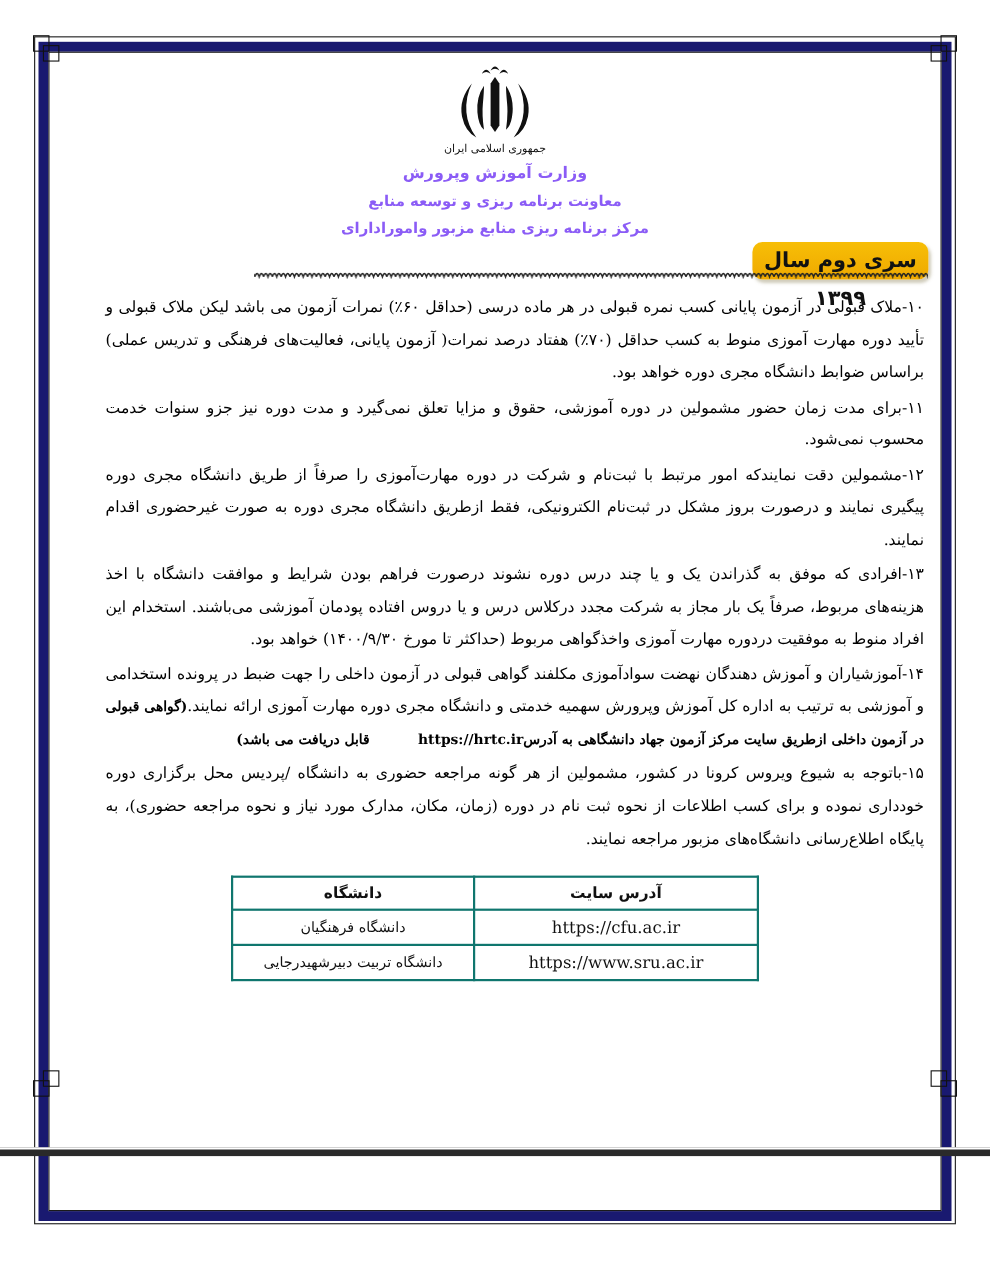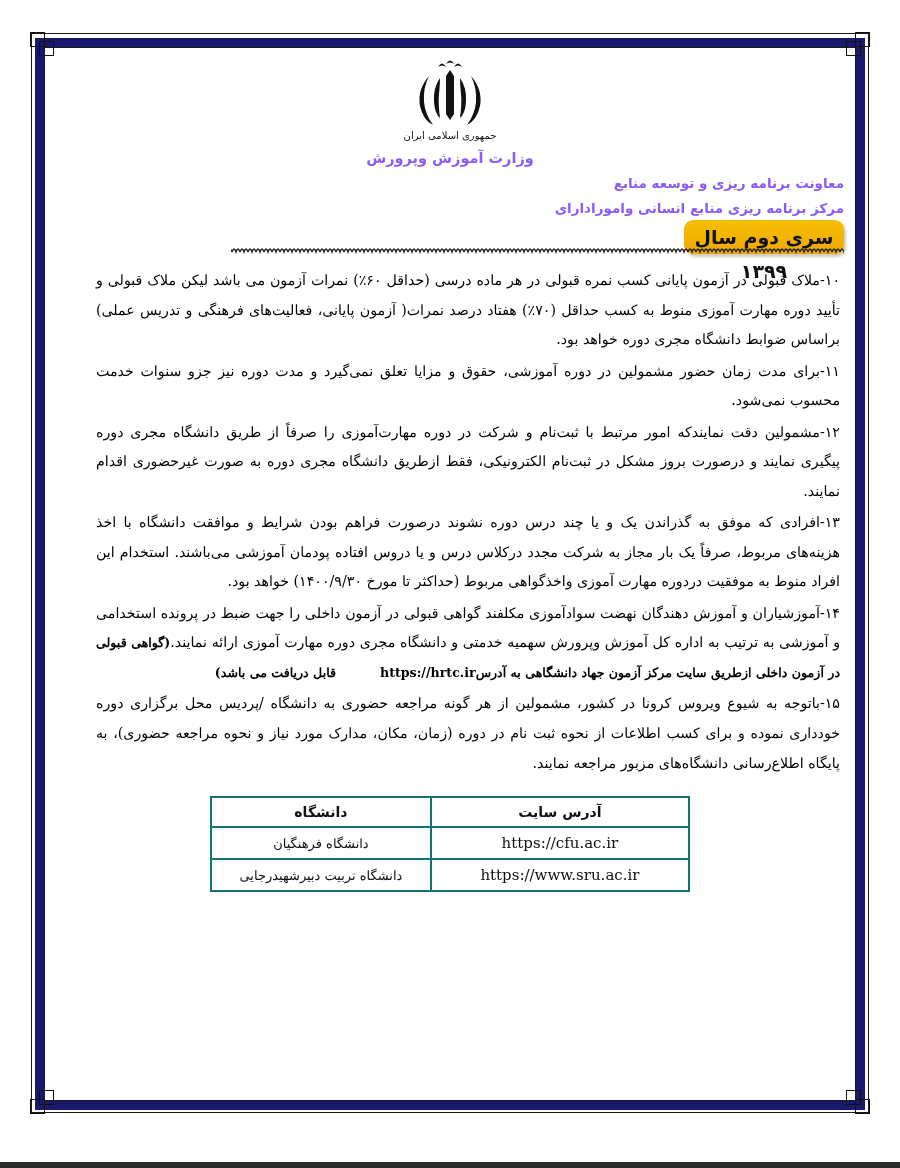--- a/index.html
+++ b/index.html
@@ -14,21 +14,21 @@
     position: relative;
     overflow: hidden;
     font-family: "DejaVu Sans", "Liberation Sans", sans-serif;
   }
 
   
   .page-sheet {
     position: absolute;
     left: 0; top: 0;
     width: 900px;
-    height: 1168px;
+    height: 1051px;
     background: #ffffff;
   }
 
   
   .page-bottom-edge {
     position: absolute;
     left: 0;
     bottom: 0;
     width: 900px;
     height: 6px;
@@ -107,21 +107,21 @@
     margin-top: -4px;
     letter-spacing: .2px;
   }
   .lh-line {
     font-size: 14.5px;
     font-weight: 700;
     color: #8b5cf6;
     margin-top: 9px;
     letter-spacing: .2px;
   }
-  .lh-line.lh-2, .lh-line.lh-3 { font-size: 13.5px; text-align: right; }
+  .lh-line.lh-2, .lh-line.lh-3 { font-size: 13.5px; }
 
   
   .badge-row {
     position: relative;
     height: 40px;
     margin-top: 2px;
   }
   .series-badge {
     position: absolute;
     right: 0;  
@@ -264,21 +264,21 @@
           <path d="M58 22 q7 10 6 24 q-1 12 -6 16 q2 -14 1 -24 q-1 -10 -1 -16 Z"></path>
 
           <path d="M27 20 q-12 14 -9 30 q3 14 13 19 q-8 -11 -9 -23 q-1 -14 5 -26 Z"></path>
 
           <path d="M69 20 q12 14 9 30 q-3 14 -13 19 q8 -11 9 -23 q1 -14 -5 -26 Z"></path>
         </g>
       </svg>
       <div class="emblem-caption">جمهوری اسلامی ایران</div>
       <div class="lh-line lh-1">وزارت آموزش وپرورش</div>
       <div class="lh-line lh-2">معاونت برنامه ریزی و توسعه منابع</div>
-      <div class="lh-line lh-3">مرکز برنامه ریزی منابع انسانی وامورادارای</div>
+      <div class="lh-line lh-3">مرکز برنامه ریزی منابع مزبور وامورادارای</div>
     </div>
 
     <div class="badge-row">
       <div class="series-badge">سری دوم سال ۱۳۹۹</div>
       <div class="scallop-rule">
         <svg width="620" height="10" viewBox="0 0 620 10" preserveAspectRatio="none" aria-hidden="true">
           <pattern id="scal" x="0" y="0" width="8" height="10" patternUnits="userSpaceOnUse">
             <path d="M0 8 q2 -6 4 0 q2 -6 4 0" fill="none" stroke="#222" stroke-width="1.4"></path>
           </pattern>
           <rect x="0" y="0" width="620" height="10" fill="url(#scal)"></rect>

